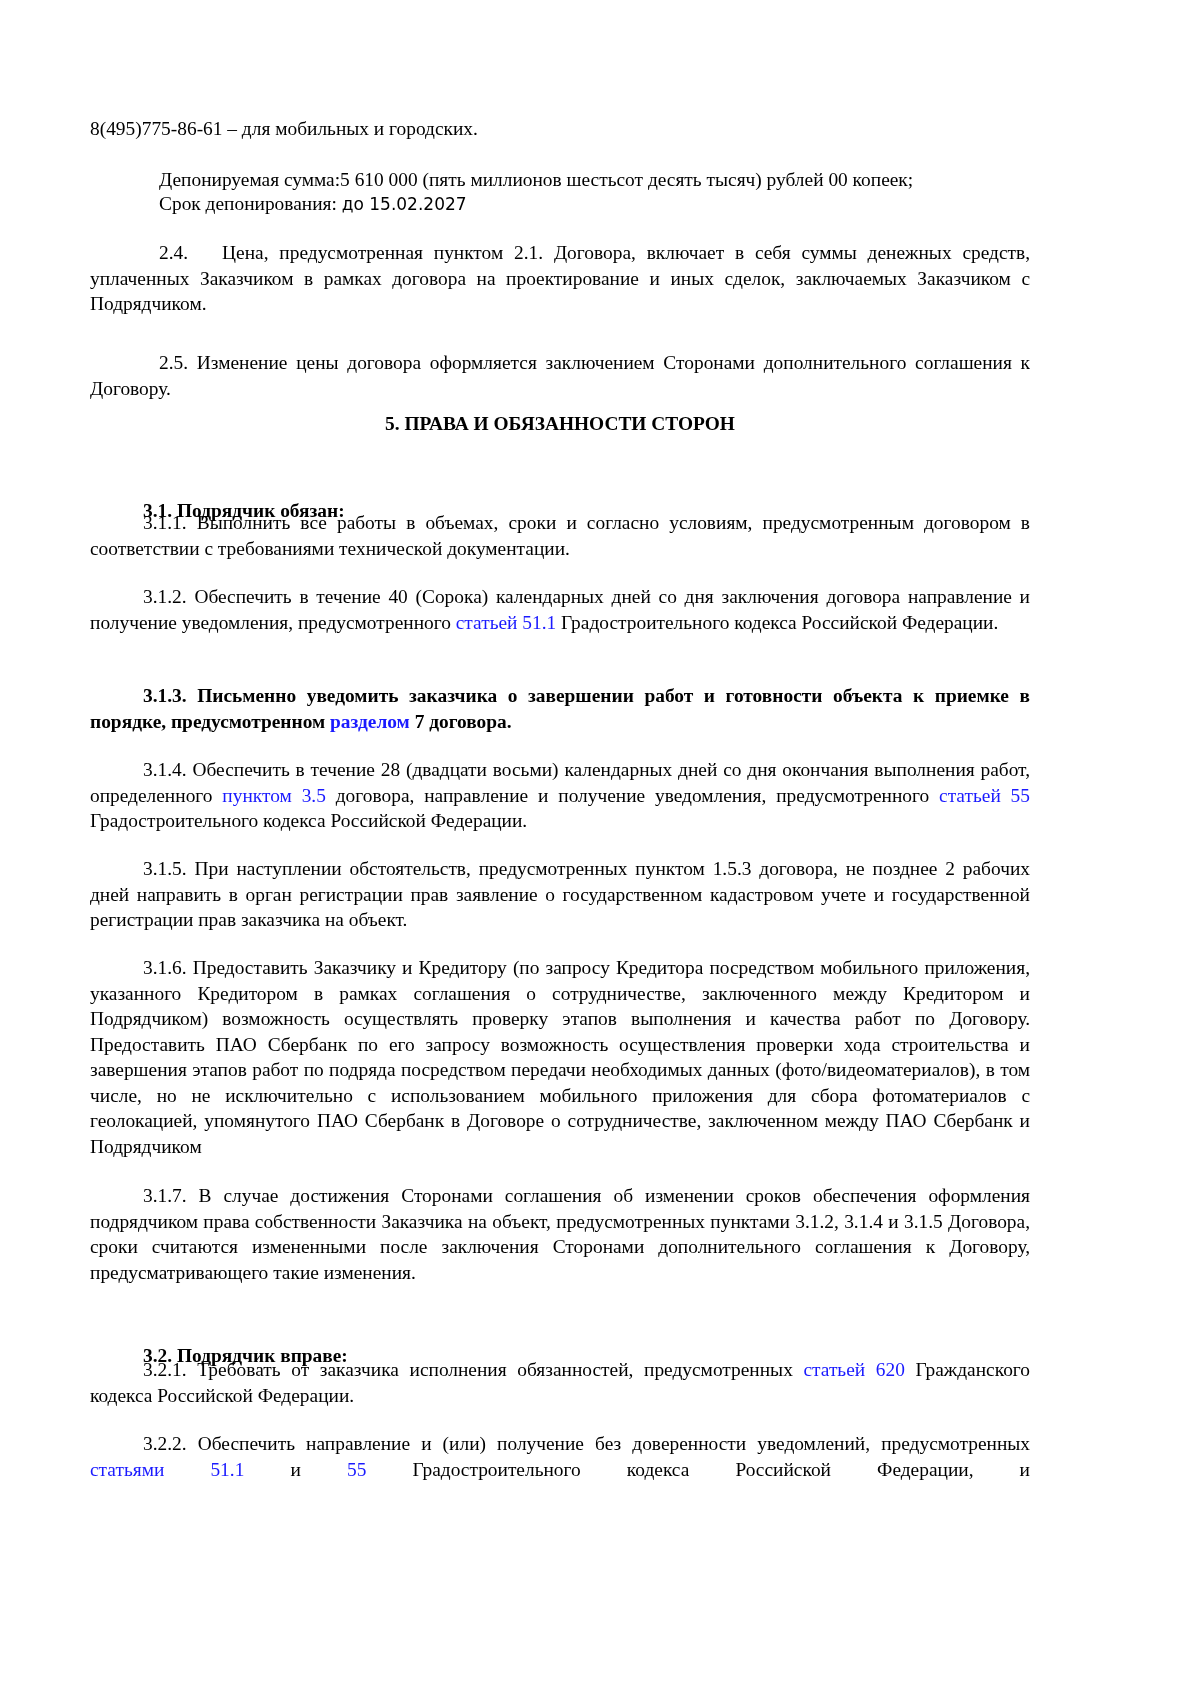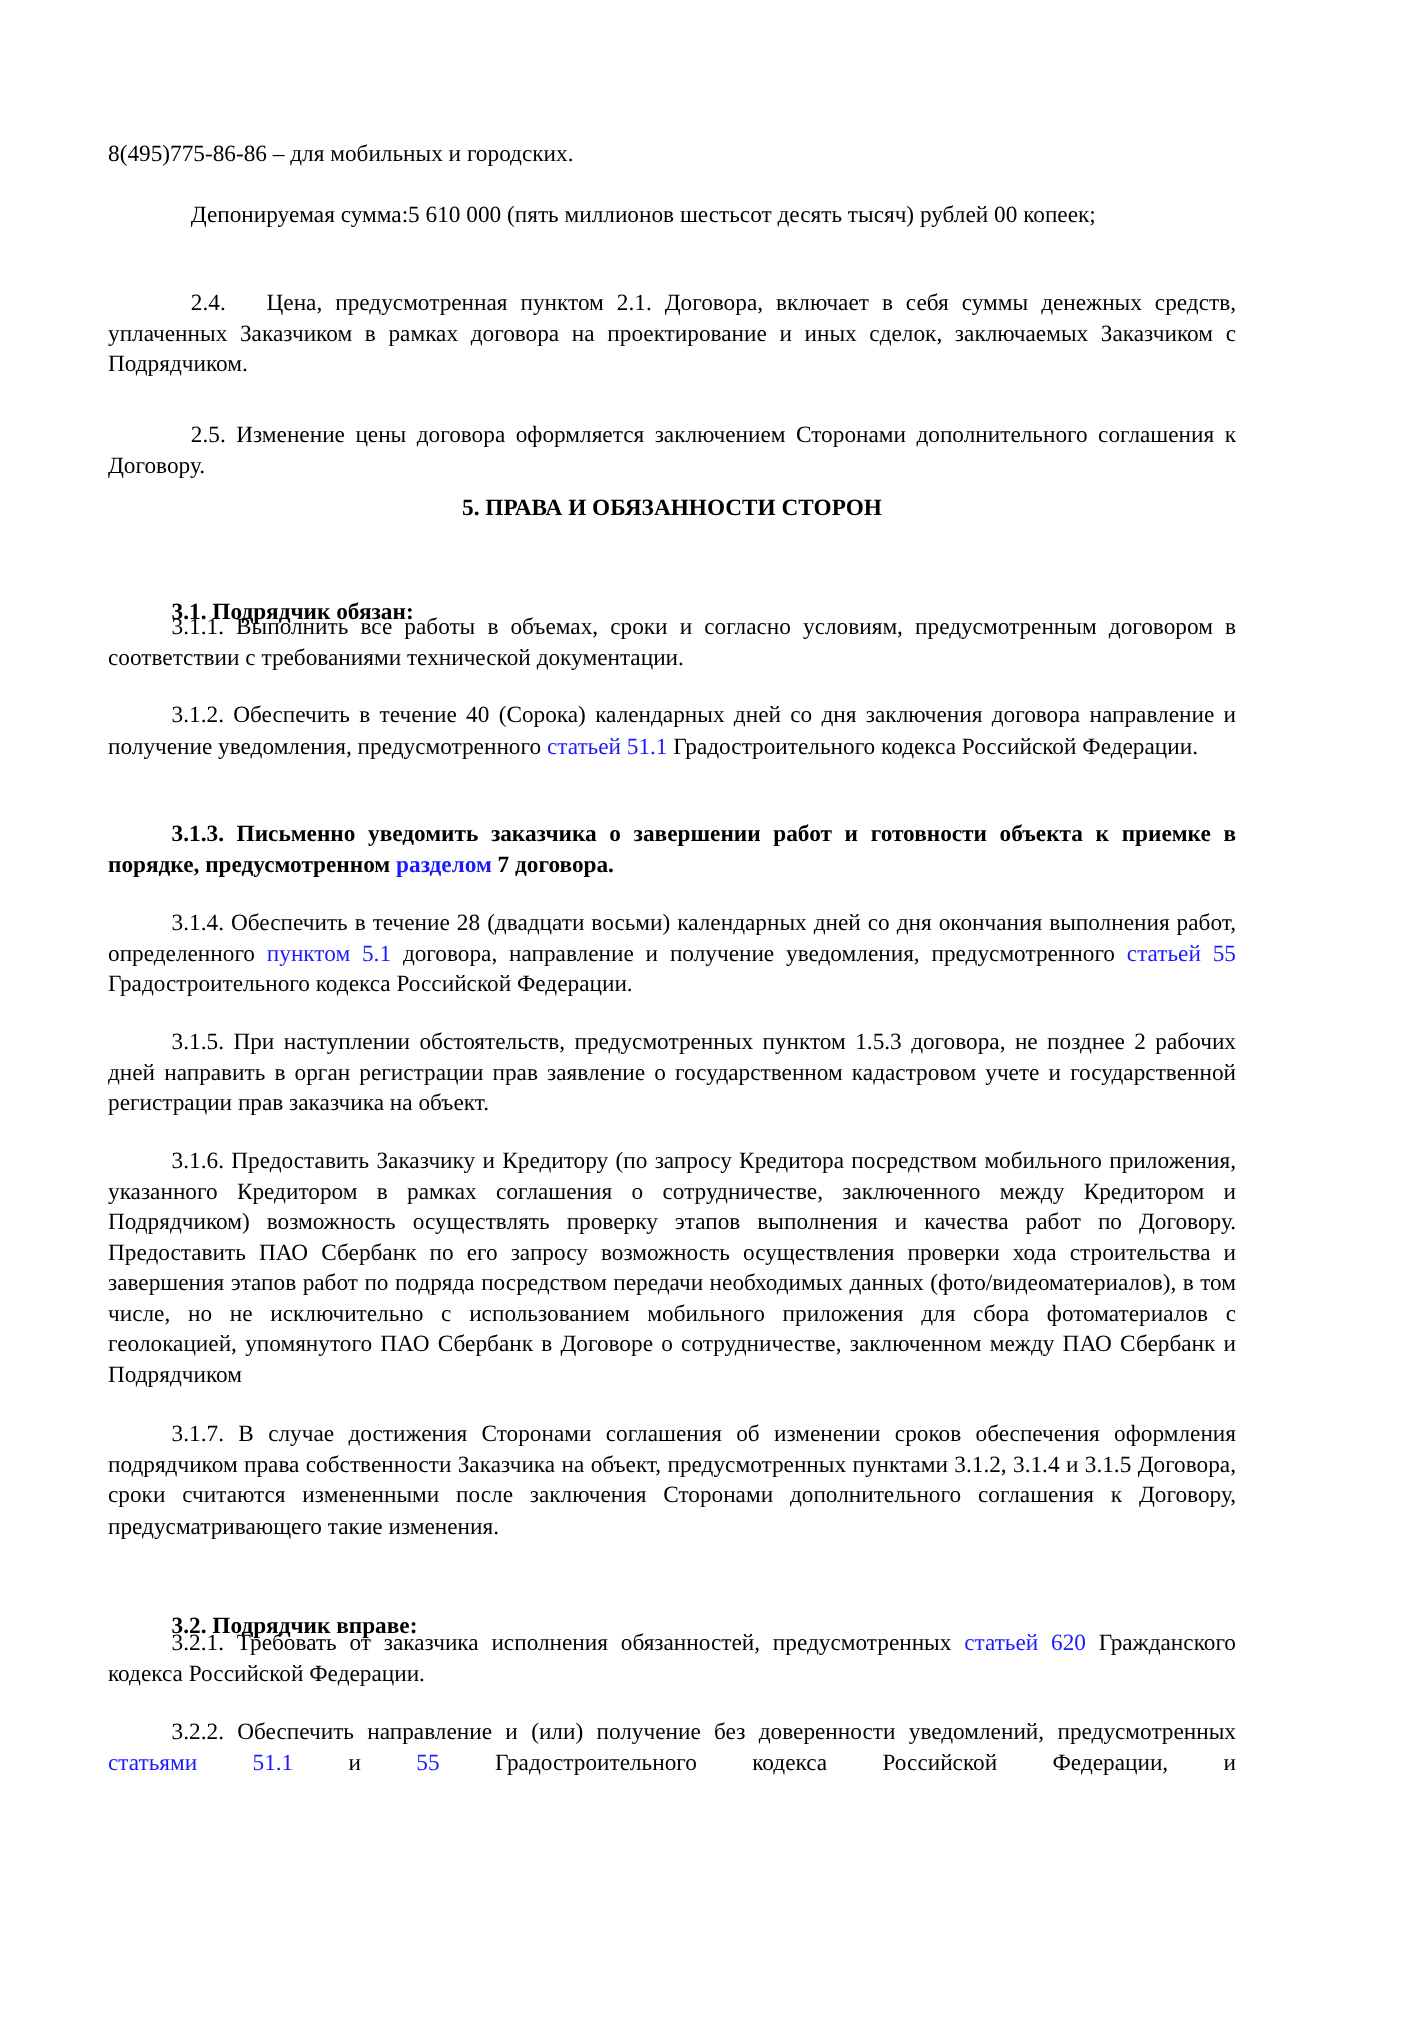--- a/index.html
+++ b/index.html
@@ -12,25 +12,26 @@
   .lnk { color: #1a1aff; }
   .sans { font-family: "DejaVu Sans", sans-serif; font-size: 17px; }
   .heading { position: absolute; left: 90px; width: 940px; text-align: center; font-weight: bold; line-height: 25px; }
   .bold { font-weight: bold; }
   .j { text-align-last: justify; }
 </style>
 </head>
 <body>
 
 <div class="blk left" style="top:116px;">
-  <span>8(495)775-86-86 – для мобильных и городских.</span>
+  <span>8(495)775-86-61 – для мобильных и городских.</span>
 </div>
 
 <div class="blk left" style="top:168px; left:159px; width:880px; line-height:24px;">
   <div><span>Депонируемая сумма:</span><span>5 610 000 (пять миллионов шестьсот десять тысяч) рублей 00 копеек;</span></div>
+  <div><span>Срок депонирования: </span><span class="sans">до 15.02.2027</span></div>
 </div>
 
 <div class="blk" style="top:240px;">
   <span class="ind2"></span><span>2.4.</span><span style="display:inline-block;width:34px;"></span><span>Цена, предусмотренная пунктом 2.1. Договора, включает в себя суммы денежных средств, уплаченных Заказчиком в рамках договора на проектирование и иных сделок, заключаемых Заказчиком с Подрядчиком.</span>
 </div>
 
 <div class="blk" style="top:350px;">
   <span class="ind2"></span><span>2.5. Изменение цены договора оформляется заключением Сторонами дополнительного соглашения к Договору.</span>
 </div>
 
@@ -46,21 +47,21 @@
 
 <div class="blk" style="top:584px;">
   <span class="ind"></span><span>3.1.2. Обеспечить в течение 40 (Сорока) календарных дней со дня заключения договора направление и получение уведомления, предусмотренного </span><span class="lnk">статьей 51.1</span><span> Градостроительного кодекса Российской Федерации.</span>
 </div>
 
 <div class="blk" style="top:683px;font-weight:bold;">
   <span class="ind"></span><span>3.1.3. Письменно уведомить заказчика о завершении работ и готовности объекта к приемке в порядке, предусмотренном </span><span class="lnk">разделом</span><span> 7 договора.</span>
 </div>
 
 <div class="blk" style="top:757px;">
-  <span class="ind"></span><span>3.1.4. Обеспечить в течение 28 (двадцати восьми) календарных дней со дня окончания выполнения работ, определенного </span><span class="lnk">пунктом 5.1</span><span> договора, направление и получение уведомления, предусмотренного </span><span class="lnk">статьей 55</span><span> Градостроительного кодекса Российской Федерации.</span>
+  <span class="ind"></span><span>3.1.4. Обеспечить в течение 28 (двадцати восьми) календарных дней со дня окончания выполнения работ, определенного </span><span class="lnk">пунктом 3.5</span><span> договора, направление и получение уведомления, предусмотренного </span><span class="lnk">статьей 55</span><span> Градостроительного кодекса Российской Федерации.</span>
 </div>
 
 <div class="blk" style="top:856px;">
   <span class="ind"></span><span>3.1.5. При наступлении обстоятельств, предусмотренных пунктом 1.5.3 договора, не позднее 2 рабочих дней направить в орган регистрации прав заявление о государственном кадастровом учете и государственной регистрации прав заказчика на объект.</span>
 </div>
 
 <div class="blk" style="top:955px;">
   <span class="ind"></span><span>3.1.6. Предоставить Заказчику и Кредитору (по запросу Кредитора посредством мобильного приложения, указанного Кредитором в рамках соглашения о сотрудничестве, заключенного между Кредитором и Подрядчиком) возможность осуществлять проверку этапов выполнения и качества работ по Договору. Предоставить ПАО Сбербанк по его запросу возможность осуществления проверки хода строительства и завершения этапов работ по подряда посредством передачи необходимых данных (фото/видеоматериалов), в том числе, но не исключительно с использованием мобильного приложения для сбора фотоматериалов с геолокацией, упомянутого ПАО Сбербанк в Договоре о сотрудничестве, заключенном между ПАО Сбербанк и Подрядчиком</span>
 </div>
 

